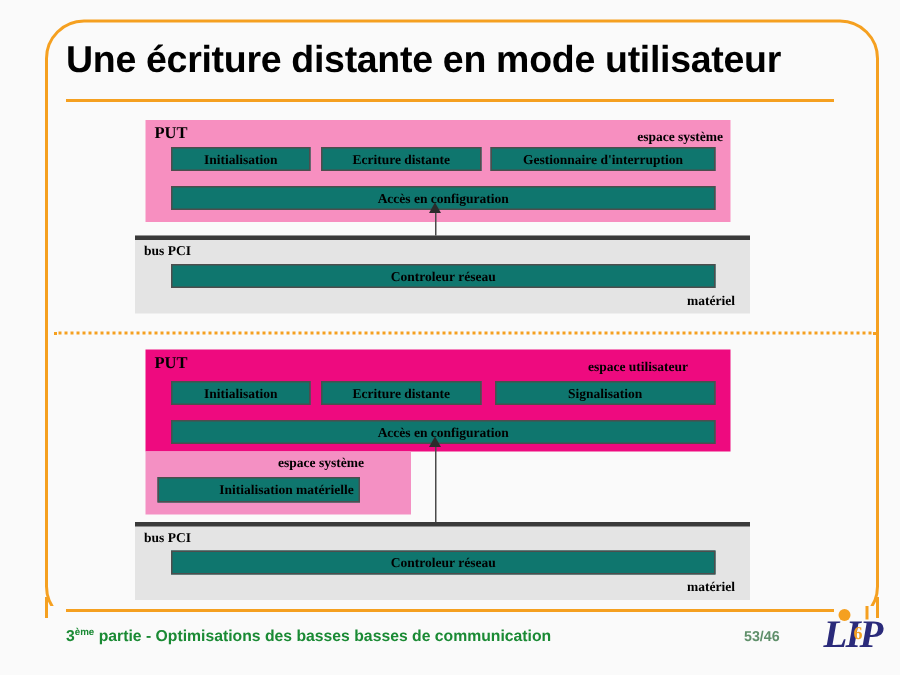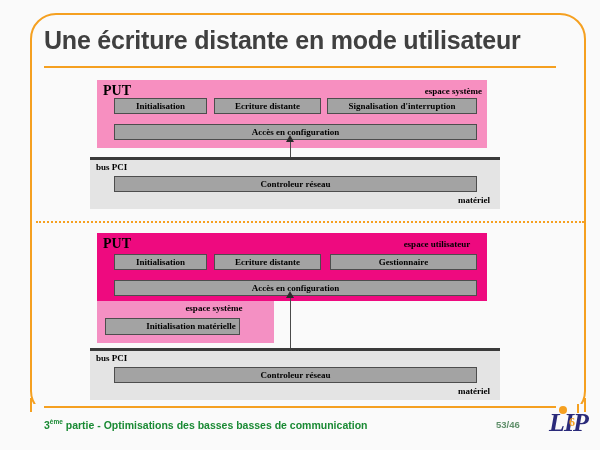--- a/index.html
+++ b/index.html
@@ -57,21 +57,21 @@
   }
 
   
   .title {
     position: absolute;
     left: 44px;
     top: 26px;
     width: 520px;
     font-size: 25px;
     font-weight: bold;
-    color: #404040;
+    color: #000000;
     letter-spacing: -0.2px;
     white-space: nowrap;
   }
   .title-rule {
     position: absolute;
     left: 44px;
     top: 66px;
     width: 512px;
     height: 2px;
     background: #f5a020;
@@ -87,21 +87,21 @@
     border-top: 2px dotted #f5a020;
   }
 
   
   .band {
     position: absolute;
     box-sizing: border-box;
   }
   .band-label-left {
     position: absolute;
-    font-size: 14px;
+    font-size: 11px;
     font-weight: bold;
     color: #000;
     font-family: "Liberation Serif", serif;
   }
   .band-label-right {
     position: absolute;
     font-size: 9px;
     font-weight: bold;
     color: #000;
     font-family: Liberation Serif, serif;
@@ -109,21 +109,21 @@
   .corner-label {
     position: absolute;
     font-size: 9px;
     font-weight: bold;
     color: #000;
     font-family: "Liberation Serif", serif;
   }
   .mod {
     position: absolute;
     box-sizing: border-box;
-    background: #a3a3a3;
+    background: #0f766e;
     border: 1px solid #4d4d4d;
     font-family: "Liberation Serif", serif;
     font-size: 9px;
     font-weight: bold;
     color: #000;
     display: flex;
     align-items: center;
     justify-content: center;
     text-align: center;
     line-height: 1;
@@ -247,42 +247,42 @@
 
   <div class="title">Une écriture distante en mode utilisateur</div>
   <div class="title-rule"></div>
 
   <div class="band band-pink" style="left:97px; top:80px; width:390px; height:68px;"></div>
   <div class="band-label-left" style="left:103px; top:83px;">PUT</div>
   <div class="band-label-right" style="left:400px; top:86px; width:82px; text-align:right;">espace système</div>
 
   <div class="mod" style="left:114px; top:98px; width:93px; height:16px;">Initialisation</div>
   <div class="mod" style="left:214px; top:98px; width:107px; height:16px;">Ecriture distante</div>
-  <div class="mod" style="left:327px; top:98px; width:150px; height:16px;">Signalisation d'interruption</div>
+  <div class="mod" style="left:327px; top:98px; width:150px; height:16px;">Gestionnaire d'interruption</div>
 
   <div class="mod" style="left:114px; top:124px; width:363px; height:16px;">Accès en configuration</div>
 
   <div class="arrow-line" style="left:290px; top:140px; height:45px;"></div>
   <div class="arrow-head up" style="left:286px; top:135px;"></div>
   <div class="arrow-head down" style="left:286px; top:181px;"></div>
 
   <div class="band band-grey" style="left:90px; top:157px; width:410px; height:52px;"></div>
   <div class="band-label-right" style="left:96px; top:162px;">bus PCI</div>
   <div class="mod" style="left:114px; top:176px; width:363px; height:16px;">Controleur réseau</div>
   <div class="corner-label" style="left:410px; top:195px; width:80px; text-align:right;">matériel</div>
 
   <div class="divider-dotted"></div>
 
   <div class="band band-magenta" style="left:97px; top:233px; width:390px; height:68px;"></div>
   <div class="band-label-left" style="left:103px; top:236px;">PUT</div>
-  <div class="band-label-right" style="left:392px; top:239px; width:90px; text-align:center;">espace utilisateur</div>
+  <div class="band-label-right" style="left:392px; top:239px; width:90px; text-align:left;">espace utilisateur</div>
 
   <div class="mod" style="left:114px; top:254px; width:93px; height:16px;">Initialisation</div>
   <div class="mod" style="left:214px; top:254px; width:107px; height:16px;">Ecriture distante</div>
-  <div class="mod" style="left:330px; top:254px; width:147px; height:16px;">Gestionnaire</div>
+  <div class="mod" style="left:330px; top:254px; width:147px; height:16px;">Signalisation</div>
 
   <div class="mod" style="left:114px; top:280px; width:363px; height:16px;">Accès en configuration</div>
 
   <div class="band band-lightpink" style="left:97px; top:301px; width:177px; height:42px;"></div>
   <div class="band-label-right" style="left:160px; top:303px; width:108px; text-align:center;">espace système</div>
   <div class="mod" style="left:105px; top:318px; width:135px; height:17px;padding-left:37px;">Initialisation matérielle</div>
 
   <div class="arrow-line" style="left:290px; top:296px; height:70px;"></div>
   <div class="arrow-head up" style="left:286px; top:291px;"></div>
   <div class="arrow-head down" style="left:286px; top:362px;"></div>

